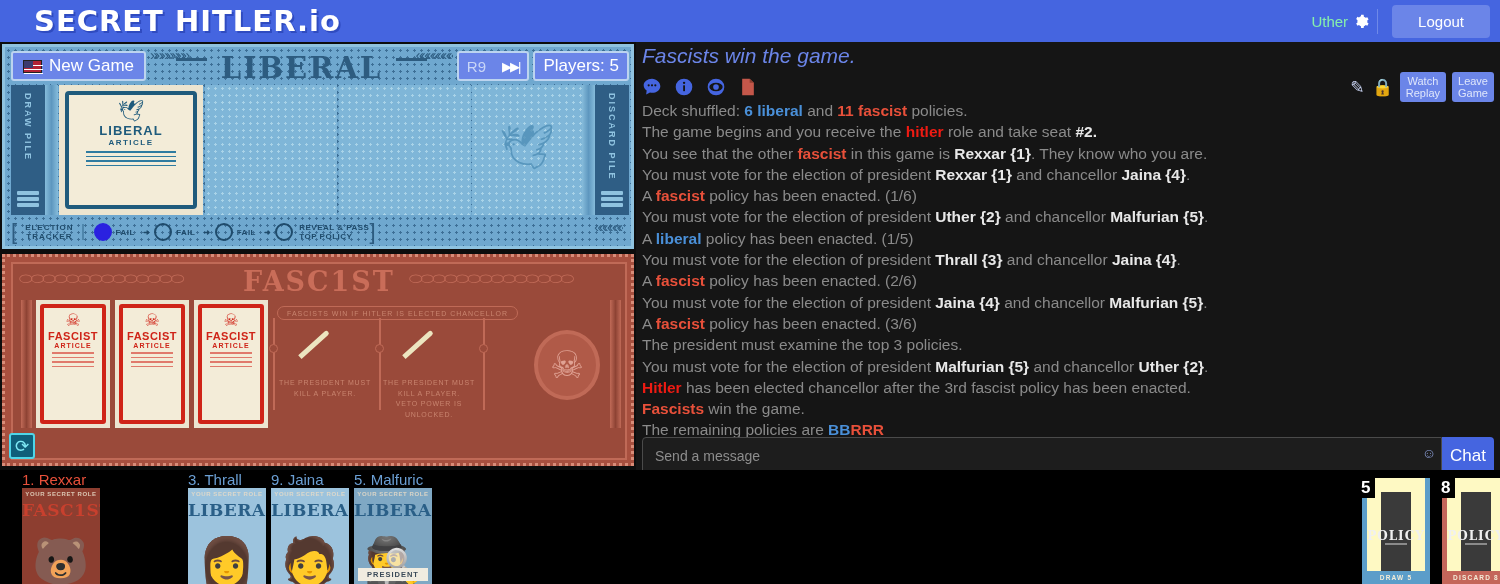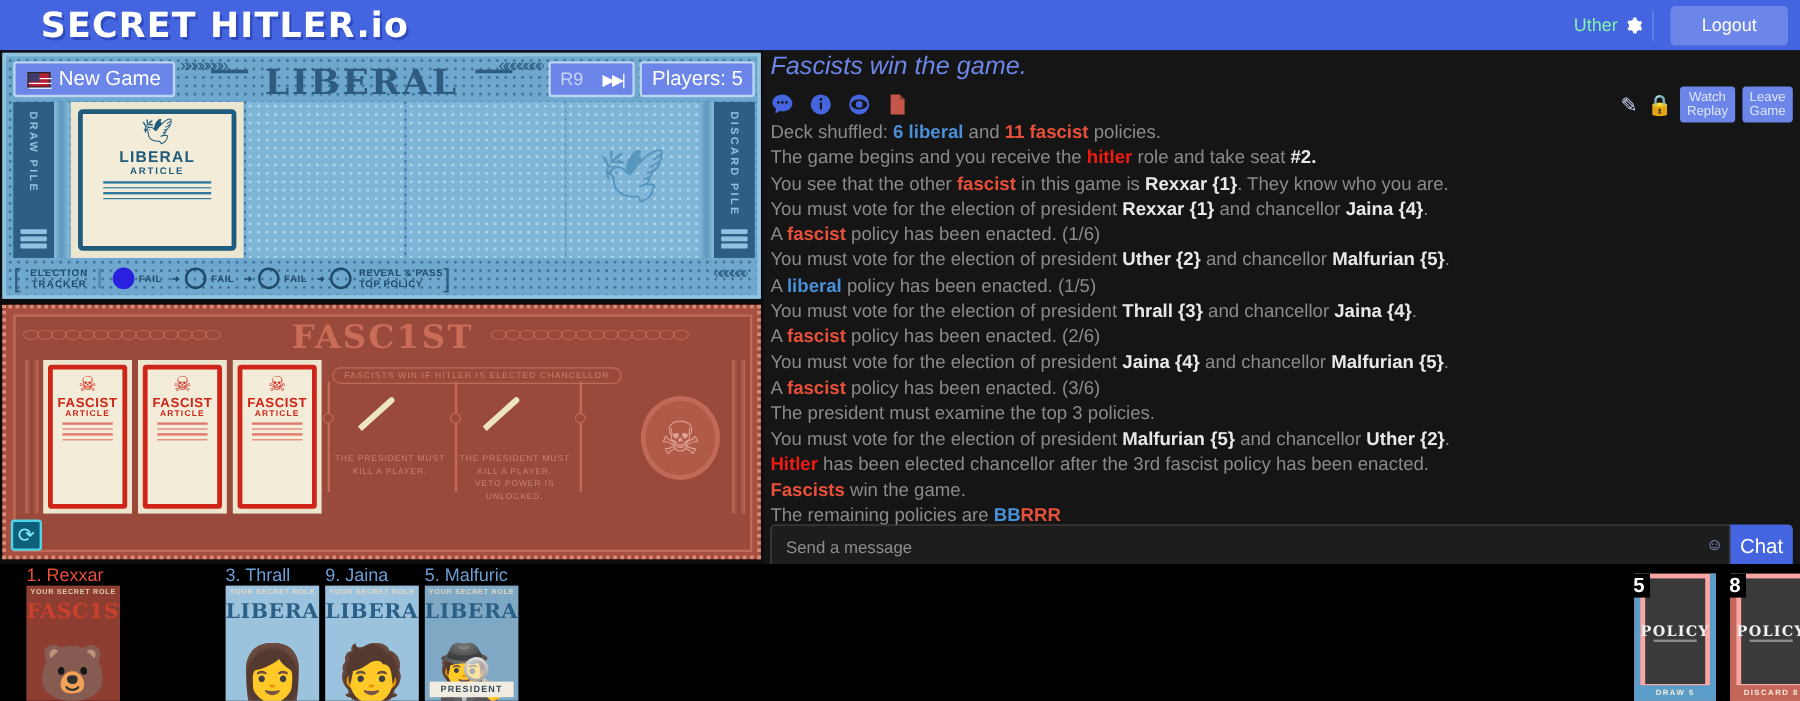--- a/index.html
+++ b/index.html
@@ -212,21 +212,21 @@
             font-size:17px; font-weight:bold; letter-spacing:.5px;
             font-family:"DejaVu Serif",serif; }
   .face { position:absolute; bottom:0; width:100%; height:66px; display:flex;
           align-items:flex-end; justify-content:center; font-size:46px; line-height:1; }
   .pbadge { position:absolute; bottom:3px; left:4px; right:4px; text-align:center;
             font-size:7.5px; font-weight:bold; letter-spacing:1px; padding:2px 0; }
   .ppile { position:absolute; top:8px; width:74px; height:106px; }
   .ppile .num { position:absolute; left:0; top:0; background:#000; color:#fff;
                 font-size:17px; font-weight:bold; padding:0 5px; z-index:3; }
   .ppilecard { position:absolute; left:6px; top:0; width:68px; height:106px;
-               background:#fca5a5; padding:4px; }
+               background:#fef9c3; padding:14px; }
   .ppilecard .inner { width:100%; height:88px; background:#3a3a3a; position:relative;
                       display:flex; align-items:center; justify-content:center; }
   .ppilecard .inner span { color:#f0f0f0; font-size:12px; font-weight:bold;
                            letter-spacing:1px; font-family:"DejaVu Serif",serif; }
   .ppilecard .inner:after { content:""; position:absolute; left:14%; right:14%;
                             top:58%; height:2px; background:#8a8a8a; }
   .ppilelabel { position:absolute; left:6px; bottom:0; width:68px; text-align:center;
                 font-size:6.5px; font-weight:bold; letter-spacing:1.2px; color:#f3ecd8; padding:3px 0; }
 </style>
 </head>

